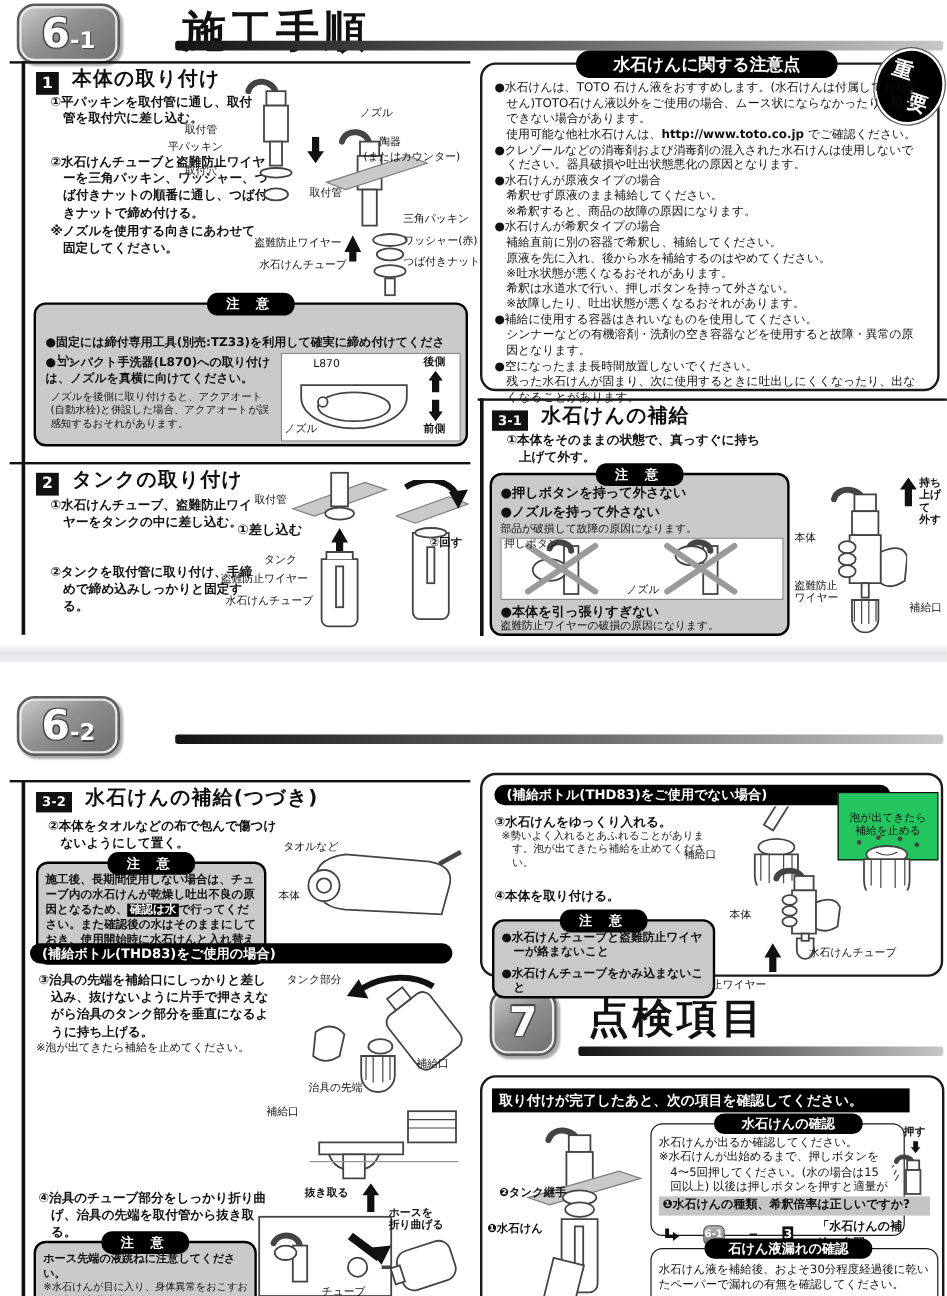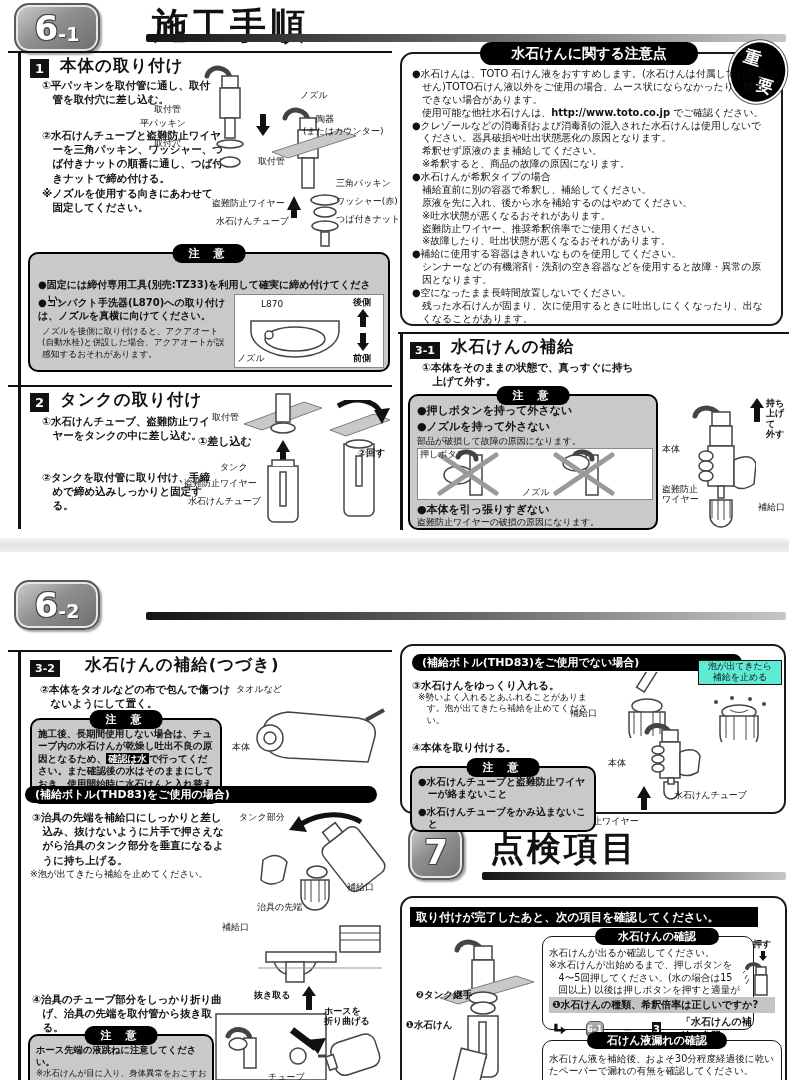--- a/index.html
+++ b/index.html
@@ -38,22 +38,22 @@
 .hl{background:#000;color:#fff;padding:0 2px}
 .qbar{background:#c4c4c4;font-weight:bold;font-size:10px;line-height:1.2;padding:2px 3px}
 .ln{fill:#fff;stroke:#444;stroke-width:1.5}
 .lnf{fill:#c9c9c9;stroke:#7d7d7d;stroke-width:1}
 .thick{fill:none;stroke:#444;stroke-width:5;stroke-linecap:round}
 .xline{stroke:#9a9a9a;stroke-width:5;stroke-linecap:round}
 .arrN{fill:#111}
 .minibadge{display:inline-flex;align-items:center;justify-content:center;
  width:26px;height:17px;border-radius:5px;border:1px solid #555;
  background:linear-gradient(#b5b5b5,#777);color:#fff;font-size:8.5px;font-weight:bold}
-.callout{border:1.5px solid #111;background:#5eead4;font-size:9px;line-height:1.25;
- padding:0 4px;text-align:center}
+.callout{border:1.5px solid #111;background:#22c55e;font-size:9px;line-height:1.25;
+ padding:16px 4px;text-align:center}
 .sep{position:absolute;left:0;width:789px;background:linear-gradient(#f6f6f8,#e4e4e8 45%,#efeff2)}
 </style>
 </head>
 <body>
 
 <div class="page" id="page1" style="top:0;height:538px">
 
   <div class="abs bigbadge" style="left:14px;top:3px;width:86px;height:50px">
     <span class="bg">6</span>
       <span class="sm">-1</span>
@@ -172,27 +172,28 @@
   <div class="abs roundbox" style="left:400px;top:52px;width:383px;height:274px">
     <div class="stadium abs" style="left:78px;top:-12px;width:218px;height:23px;font-size:14px">水石けんに関する注意点</div>
     <div class="abs" style="right:-6px;top:-14px;width:58px;height:64px;background:#000;border-radius:50%;transform:rotate(18deg);border:2px solid #fff;box-shadow:0 0 0 1px #555">
       <span style="position:absolute;left:9px;top:7px;color:#fff;font-weight:bold;font-size:17px">重</span>
       <span style="position:absolute;right:8px;bottom:7px;color:#fff;font-weight:bold;font-size:17px">要</span>
     </div>
     <div class="abs" style="left:10px;top:14px;width:356px;font-size:9.9px;line-height:1.3">
       <p class="hang">●水石けんは、TOTO 石けん液をおすすめします。(水石けんは付属しておりません)TOTO石けん液以外をご使用の場合、ムース状にならなかったり、吐出できない場合があります。</p>
       <p style="padding-left:1em"><span>使用可能な他社水石けんは、</span><span class="b">http://www.toto.co.jp</span><span> でご確認ください。</span></p>
       <p class="hang">●クレゾールなどの消毒剤および消毒剤の混入された水石けんは使用しないでください。器具破損や吐出状態悪化の原因となります。</p>
+      <p class="hang">●水石けんが原液タイプの場合</p>
       <p style="padding-left:1em">希釈せず原液のまま補給してください。</p>
       <p style="padding-left:1em">※希釈すると、商品の故障の原因になります。</p>
       <p class="hang">●水石けんが希釈タイプの場合</p>
       <p style="padding-left:1em">補給直前に別の容器で希釈し、補給してください。</p>
       <p style="padding-left:1em">原液を先に入れ、後から水を補給するのはやめてください。</p>
       <p style="padding-left:1em">※吐水状態が悪くなるおそれがあります。</p>
-      <p style="padding-left:1em">盗難防止ワイヤー、推奨希釈倍率でご使用ください。</p>
+      <p style="padding-left:1em">希釈は水道水で行い、押しボタンを持って外さない。</p>
       <p style="padding-left:1em">※故障したり、吐出状態が悪くなるおそれがあります。</p>
       <p class="hang">●補給に使用する容器はきれいなものを使用してください。</p>
       <p style="padding-left:1em">シンナーなどの有機溶剤・洗剤の空き容器などを使用すると故障・異常の原因となります。</p>
       <p class="hang">●空になったまま長時間放置しないでください。</p>
       <p style="padding-left:1em">残った水石けんが固まり、次に使用するときに吐出しにくくなったり、出なくなることがあります。</p>
     </div>
   </div>
 
   <div class="abs rule" style="left:398px;top:332px;width:391px"></div>
   <div class="abs vline" style="left:400px;top:332px;height:198px"></div>
@@ -263,39 +264,39 @@
   <div class="abs bigbadge" style="left:14px;top:28px;width:86px;height:50px">
     <span class="bg">6</span>
       <span class="sm">-2</span>
   </div>
   <div class="abs grad" style="left:146px;top:60px;width:640px;height:8px"></div>
 
   <div class="abs rule" style="left:8px;top:98px;width:384px"></div>
   <div class="abs vline" style="left:18px;top:98px;height:430px"></div>
   <div class="abs" style="left:30px;top:102px">
     <span class="numsq" style="width:30px;height:17px;font-size:11px">3-2</span>
-    <span class="sec-title" style="margin-left:20px">水石けんの補給(つづき)</span>
+    <span class="sec-title" style="margin-left:6px">水石けんの補給(つづき)</span>
   </div>
   <div class="abs step hang" style="left:40px;top:130px;width:196px">②本体をタオルなどの布で包んで傷つけないようにして置く。</div>
 
   <div class="abs graybox" style="left:30px;top:166px;width:192px;height:86px">
     <div class="cbadge">注 意</div>
     <div style="padding:8px 6px 4px 6px;font-size:9.6px;font-weight:bold;line-height:1.3">
       <span>施工後、長期間使用しない場合は、チューブ内の水石けんが乾燥し吐出不良の原因となるため、</span><span class="hl">確認は水</span><span>で行ってください。また確認後の水はそのままにしておき、使用開始時に水石けんと入れ替えてください。</span>
     </div>
   </div>
 
   <div class="abs" style="left:232px;top:130px;width:160px;height:90px">
     <svg class="abs" style="left:14px;top:18px" width="140" height="70" viewBox="0 0 140 70">
       <path class="ln" d="M18 40 q-6 -24 24 -28 l70 6 q22 4 16 22 l-6 22 -80 -4 q-22 -2 -24 -18 z"></path>
       <circle class="ln" cx="24" cy="38" r="13"></circle>
       <circle class="ln" cx="24" cy="38" r="6"></circle>
       <line x1="120" y1="20" x2="138" y2="10" stroke="#444" stroke-width="4"></line>
     </svg>
-    <div class="abs lbl" style="left:4px;top:2px">タオルなど</div>
+    <div class="abs lbl" style="left:4px;top:19px">タオルなど</div>
     <div class="abs lbl" style="left:0px;top:60px">本体</div>
   </div>
 
   <div class="abs blackbar" style="left:25px;top:234px;width:352px;height:17px;font-size:11px">(補給ボトル(THD83)をご使用の場合)</div>
   <div class="abs step hang" style="left:32px;top:258px;width:196px">③治具の先端を補給口にしっかりと差し込み、抜けないように片手で押さえながら治具のタンク部分を垂直になるように持ち上げる。</div>
   <div class="abs hang" style="left:30px;top:316px;width:204px;font-size:9.3px;line-height:1.3">※泡が出てきたら補給を止めてください。</div>
 
   <div class="abs" style="left:225px;top:250px;width:167px;height:112px">
     <svg class="abs" style="left:18px;top:8px" width="148" height="104" viewBox="0 0 148 104">
       <path d="M58 14 C78 2 102 2 118 12" fill="none" stroke="#111" stroke-width="5"></path>

